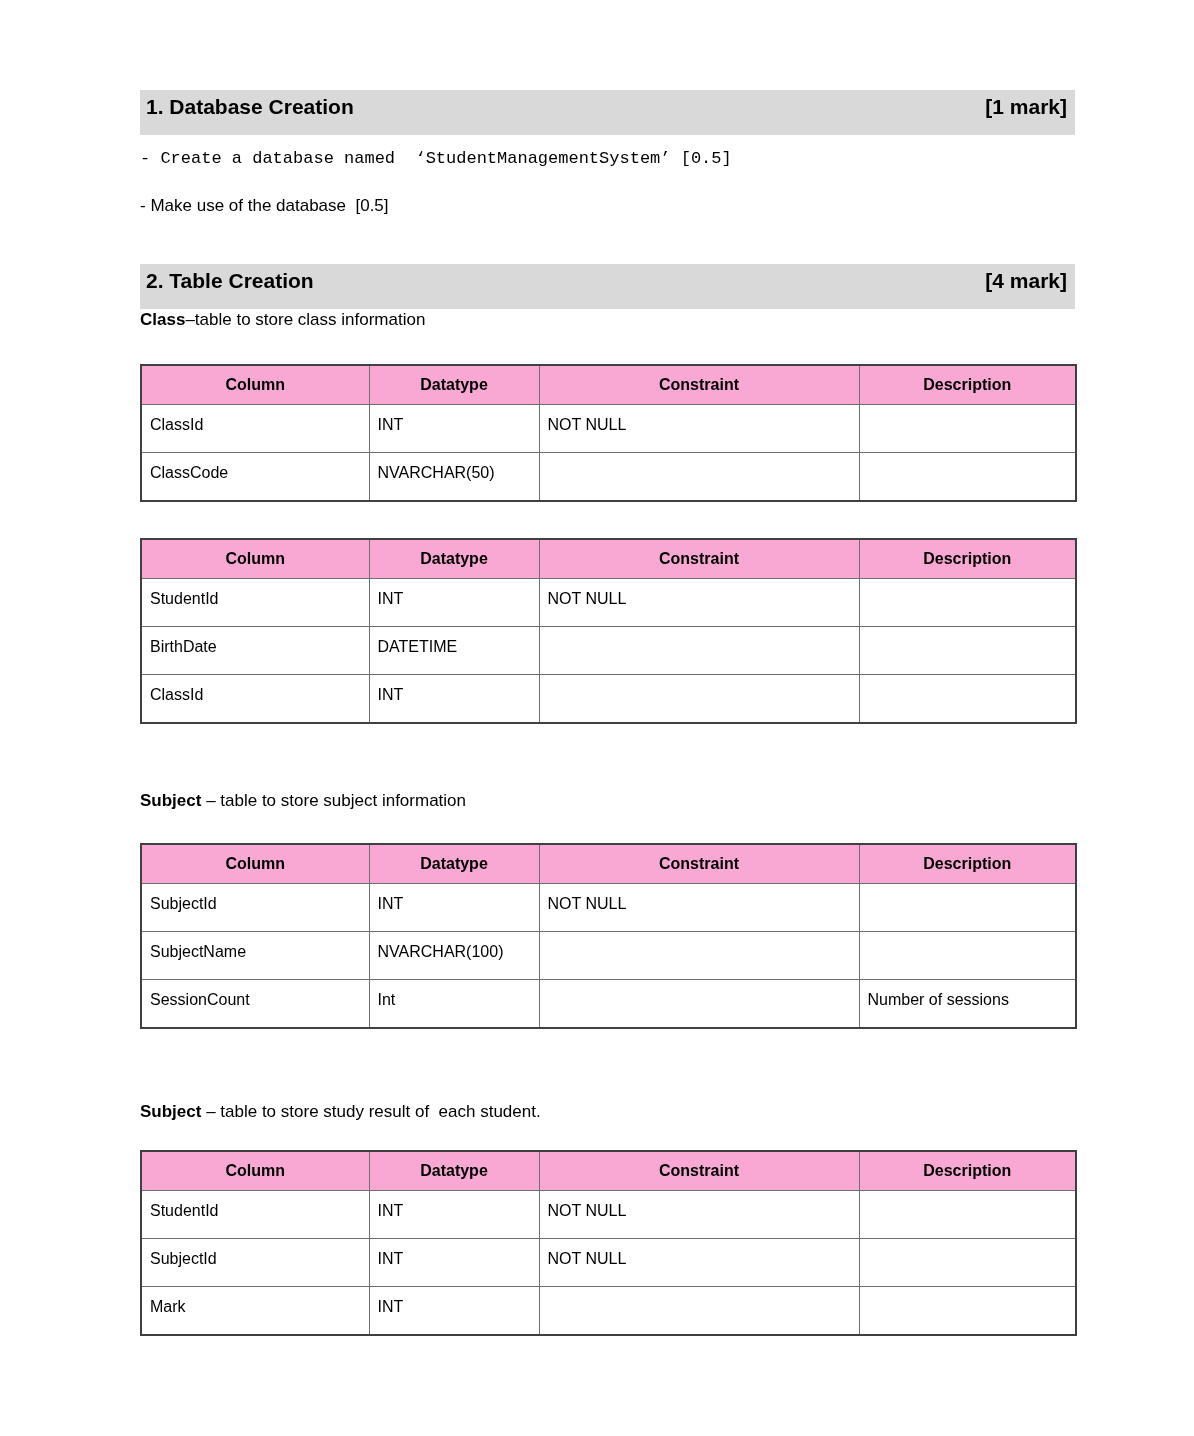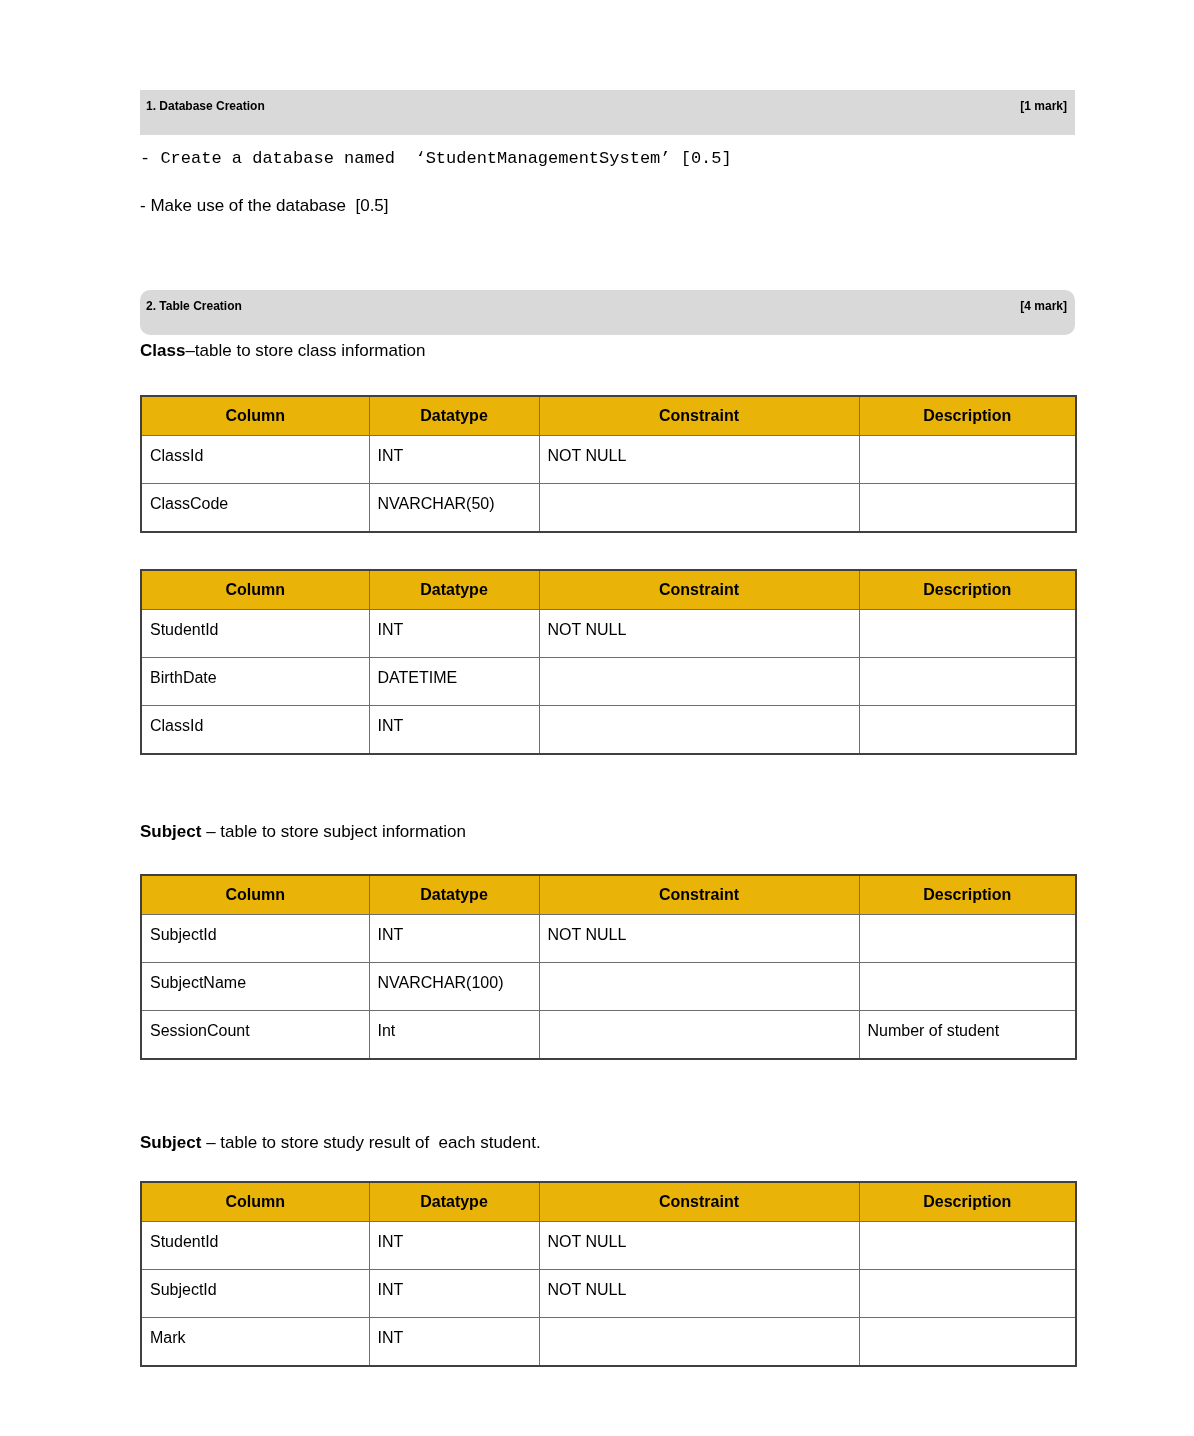--- a/index.html
+++ b/index.html
@@ -20,60 +20,60 @@
   }
   .section-bar {
     background: #d9d9d9;
     height: 45px;
     box-sizing: border-box;
     padding: 5px 8px 8px 6px;
     display: flex;
     justify-content: space-between;
     align-items: flex-start;
     font-weight: bold;
-    font-size: 12px;
+    font-size: 21px;
     line-height: 23px;
   }
   .bar1 { margin-top: 90px; }
-  .bar2 { margin-top: 73px; border-radius: 10px; }
+  .bar2 { margin-top: 47px; }
   .bullet {
     font-size: 17px;
     line-height: 22px;
     margin: 0;
     white-space: pre-wrap;
   }
   .b1 { margin-top: 13px; font-family: Liberation Mono, monospace; }
   .b2 { margin-top: 25px; }
   .caption {
     font-size: 17px;
     line-height: 22px;
     margin: 0;
     white-space: pre-wrap;
   }
   .cap-bold { font-weight: bold; }
-  .cap1 { margin-top: 5px; }
+  .cap1 { }
   .cap2 { margin-top: 62px; }
   .cap3 { margin-top: 66px; }
   .cap4 { margin-top: 72px; }
   table.schema {
     border-collapse: collapse;
     table-layout: fixed;
     width: 935px;
     border: 2px solid #404040;
   }
   .tbl1 { margin-top: 33px; }
   .tbl2 { margin-top: 36px; }
   .tbl3 { margin-top: 31px; }
   .tbl4 { margin-top: 27px; }
   col.c1 { width: 228px; }
   col.c2 { width: 170px; }
   col.c3 { width: 320px; }
   col.c4 { width: 217px; }
   table.schema th {
-    background: #eab308;
+    background: #f9a8d4;
     font-weight: bold;
     font-size: 16px;
     text-align: center;
     height: 38px;
     border: 1px solid #6f6f6f;
     padding: 0 22px;
   }
   table.schema td {
     font-size: 16px;
     text-align: left;
@@ -201,21 +201,21 @@
         <tr>
           <td>SubjectName</td>
           <td>NVARCHAR(100)</td>
           <td></td>
           <td></td>
         </tr>
         <tr>
           <td>SessionCount</td>
           <td>Int</td>
           <td></td>
-          <td>Number of student</td>
+          <td>Number of sessions</td>
         </tr>
       </tbody>
     </table>
 
     <p class="caption cap4"><span class="cap-bold">Subject</span><span> – table to store study result of  each student.</span></p>
 
     <table class="schema tbl4">
       <colgroup>
           <col class="c1">
           <col class="c2">

